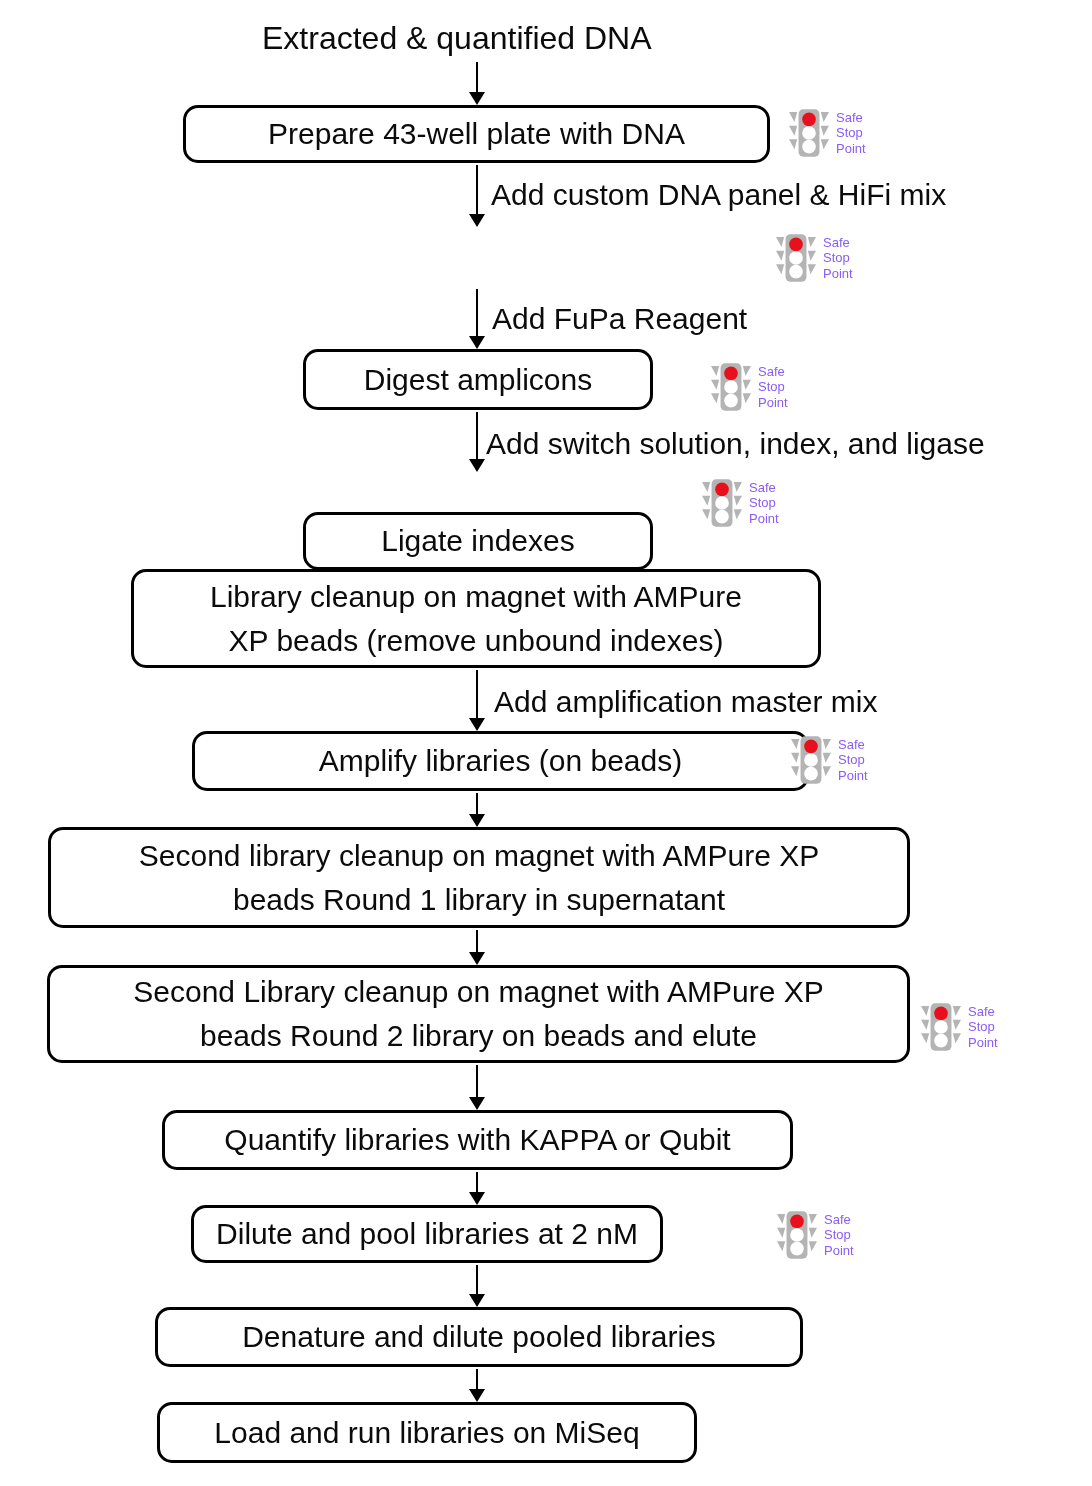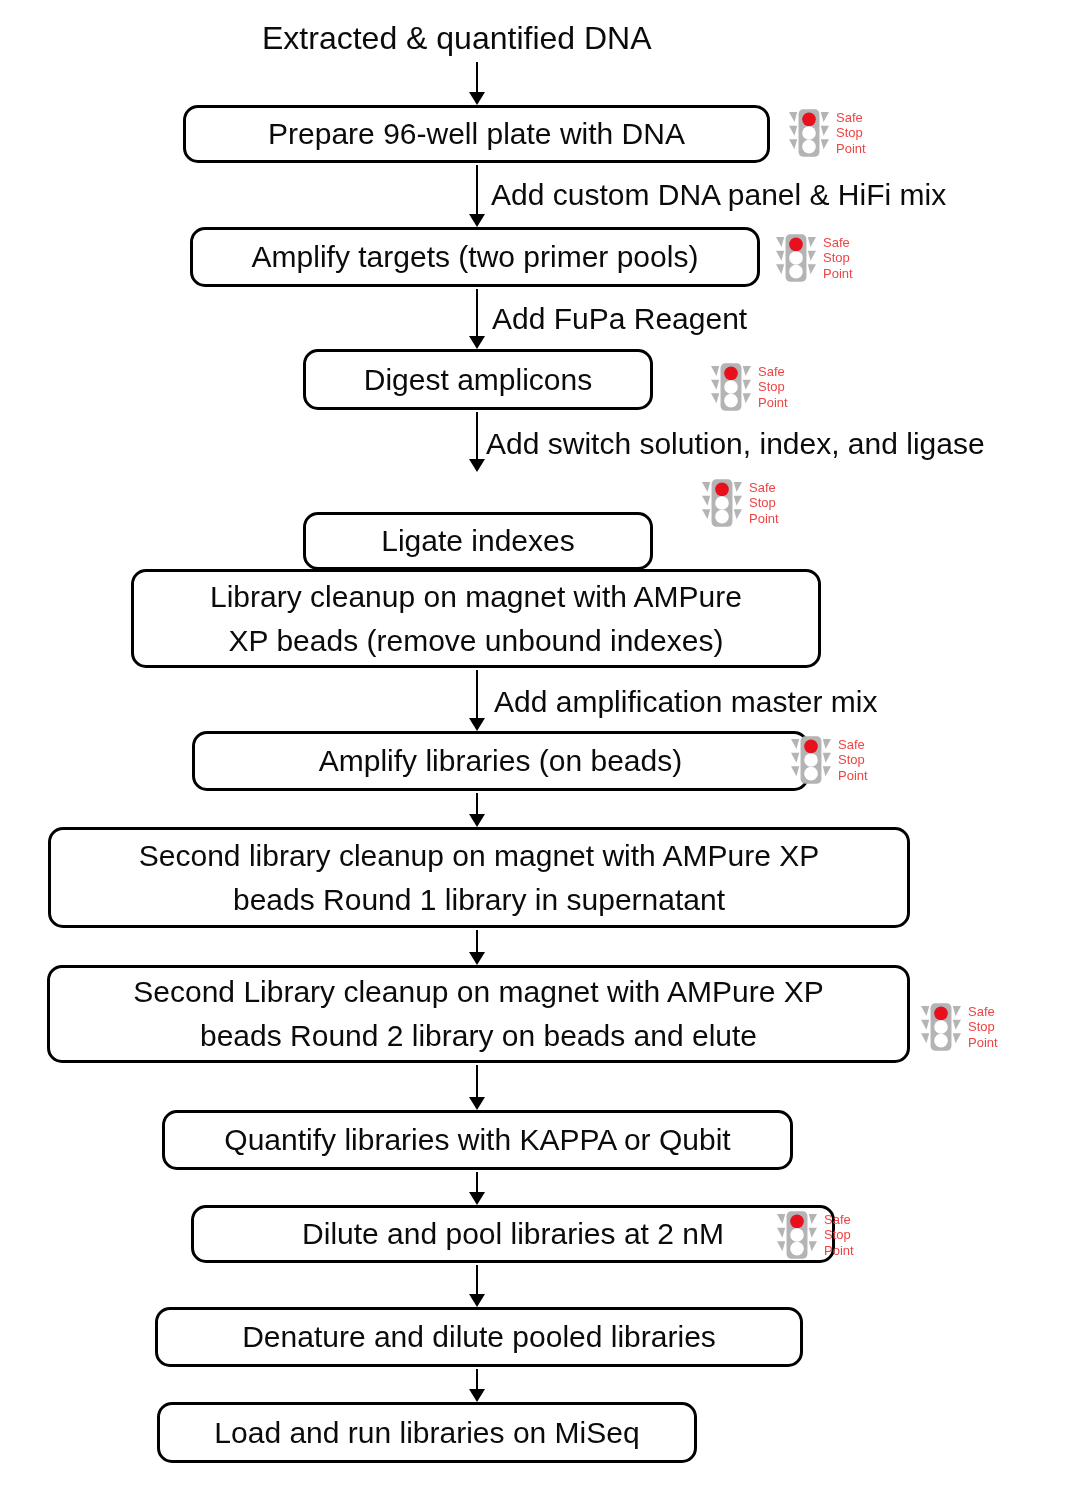--- a/index.html
+++ b/index.html
@@ -22,21 +22,21 @@
   }
   .b1{left:183px;top:105px;width:587px;height:58px;}
   .b2{left:190px;top:227px;width:570px;height:60px;}
   .b3{left:303px;top:349px;width:350px;height:61px;}
   .b4{left:303px;top:472px;width:350px;height:58px;margin-top:40px;}
   .b5{left:131px;top:569px;width:690px;height:99px;}
   .b6{left:192px;top:731px;width:617px;height:60px;}
   .b7{left:48px;top:827px;width:862px;height:101px;}
   .b8{left:47px;top:965px;width:863px;height:98px;}
   .b9{left:162px;top:1110px;width:631px;height:60px;}
-  .b10{left:191px;top:1205px;width:644px;height:58px;}
+  .b10{left:191px;top:1205px;width:472px;height:58px;}
   .b11{left:155px;top:1307px;width:648px;height:60px;}
   .b12{left:157px;top:1402px;width:540px;height:61px;}
 
   .arrow{position:absolute;left:469px;width:16px;}
   .arrow .shaft{position:absolute;left:50%;transform:translateX(-50%);top:0;width:2px;background:#000;}
   .arrow .head{position:absolute;bottom:0;left:50%;transform:translateX(-50%);
     width:0;height:0;border-left:8px solid transparent;border-right:8px solid transparent;
     border-top:13px solid #000;}
   .a1{top:62px;height:43px;}   .a1 .shaft{height:31px;}
   .a2{top:165px;height:62px;}  .a2 .shaft{height:50px;}
@@ -52,21 +52,21 @@
   .a12{top:1369px;height:33px;}.a12 .shaft{height:21px;}
 
   .alabel{position:absolute;font-size:30px;white-space:nowrap;}
   .l1{left:491px;top:178px;}
   .l2{left:492px;top:302px;}
   .l3{left:486px;top:427px;}
   .l4{left:494px;top:685px;}
 
   .tl{position:absolute;display:flex;align-items:center;gap:7px;}
   .tl-icon{width:40px;height:52px;flex:0 0 auto;}
-  .tl-text{font-size:13px;line-height:15.5px;color:#ef4444;}
+  .tl-text{font-size:13px;line-height:15.5px;color:#8b5cf6;}
   .tl1{left:789px;top:107px;}
   .tl2{left:776px;top:232px;}
   .tl3{left:711px;top:361px;}
   .tl4{left:702px;top:477px;}
   .tl6{left:791px;top:734px;}
   .tl8{left:921px;top:1001px;}
   .tl10{left:777px;top:1209px;}
 </style>
 </head>
 <body>
@@ -139,22 +139,21 @@
   <div class="arrow a12">
       <div class="shaft"></div>
       <div class="head"></div>
     </div>
 
   <div class="alabel l1">Add custom DNA panel &amp; HiFi mix</div>
   <div class="alabel l3">Add switch solution, index, and ligase</div>
   <div class="alabel l2">Add FuPa Reagent</div>
   <div class="alabel l4">Add amplification master mix</div>
 
-  <div class="node b1"><span>Prepare 96-well plate with DNA</span></div>
-  <div class="node b2"><span>Amplify targets (two primer pools)</span></div>
+  <div class="node b1"><span>Prepare 43-well plate with DNA</span></div>
   <div class="node b3"><span>Digest amplicons</span></div>
   <div class="node b4"><span>Ligate indexes</span></div>
   <div class="node b5"><span>Library cleanup on magnet with AMPure
 XP beads (remove unbound indexes)</span></div>
   <div class="node b6"><span>Amplify libraries (on beads)</span></div>
   <div class="node b7"><span>Second library cleanup on magnet with AMPure XP
 beads Round 1 library in supernatant</span></div>
   <div class="node b8"><span>Second Library cleanup on magnet with AMPure XP
 beads Round 2 library on beads and elute</span></div>
   <div class="node b9"><span>Quantify libraries with KAPPA or Qubit</span></div>

